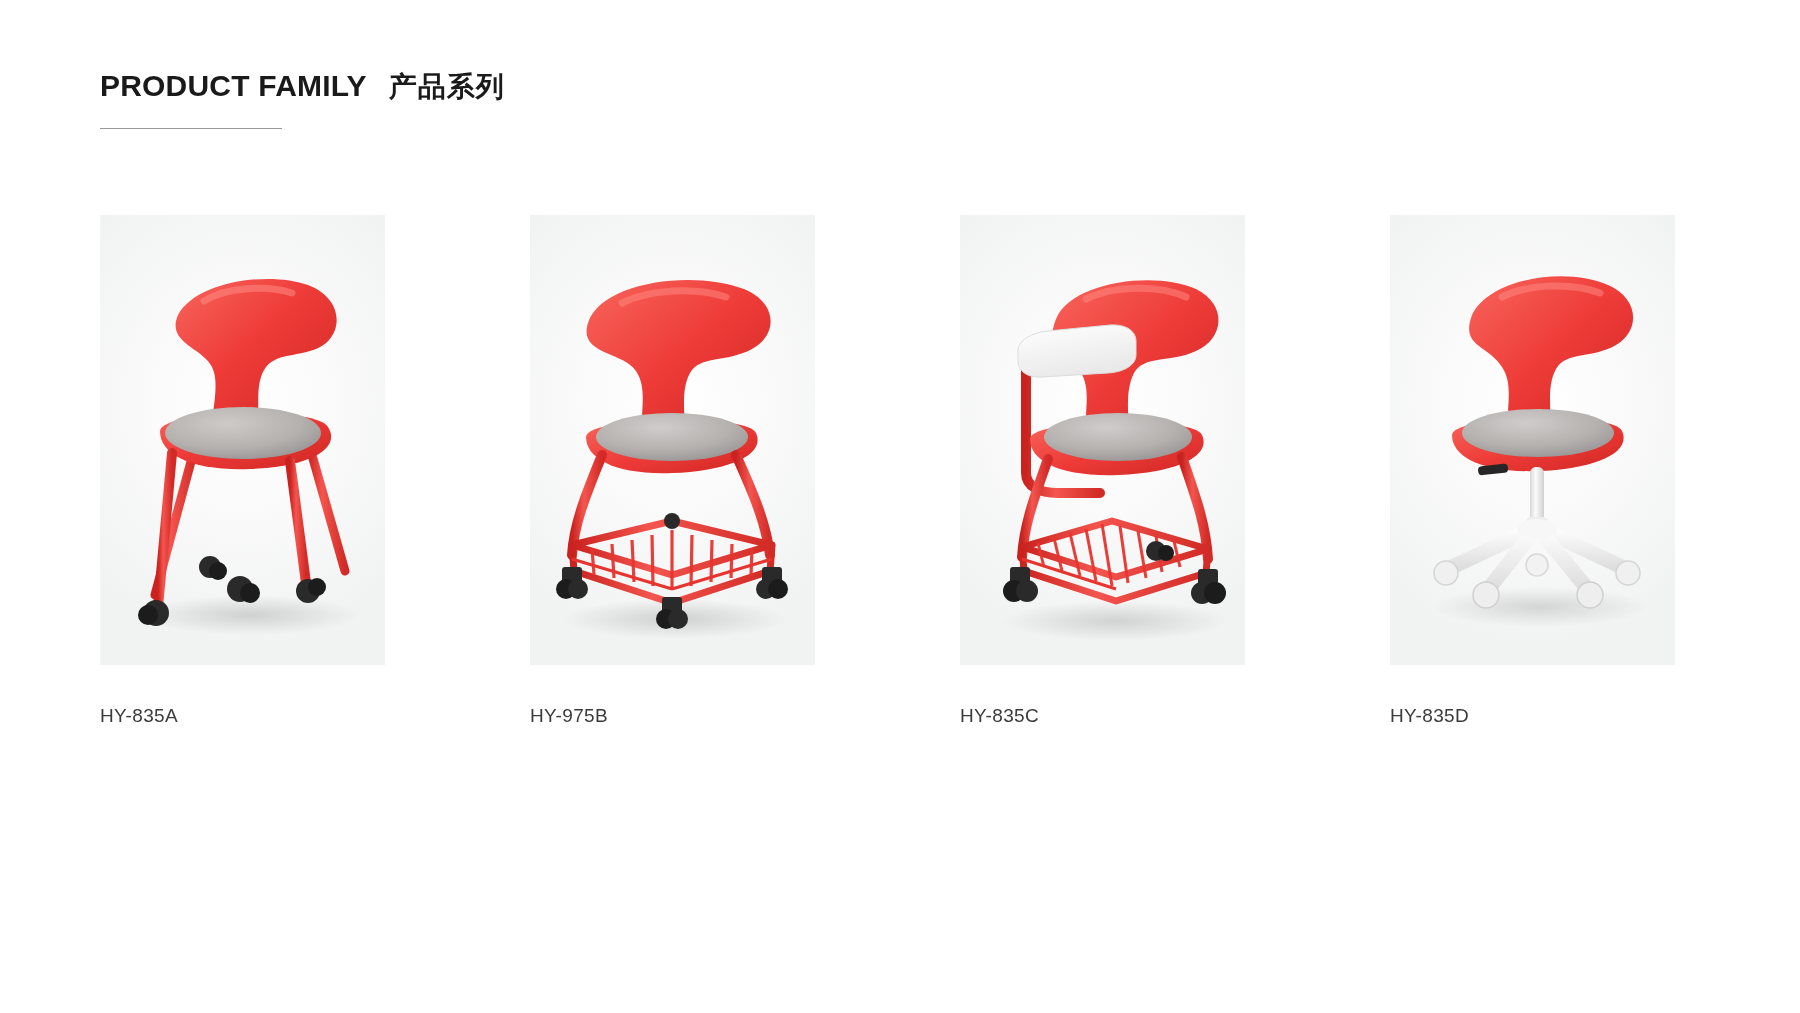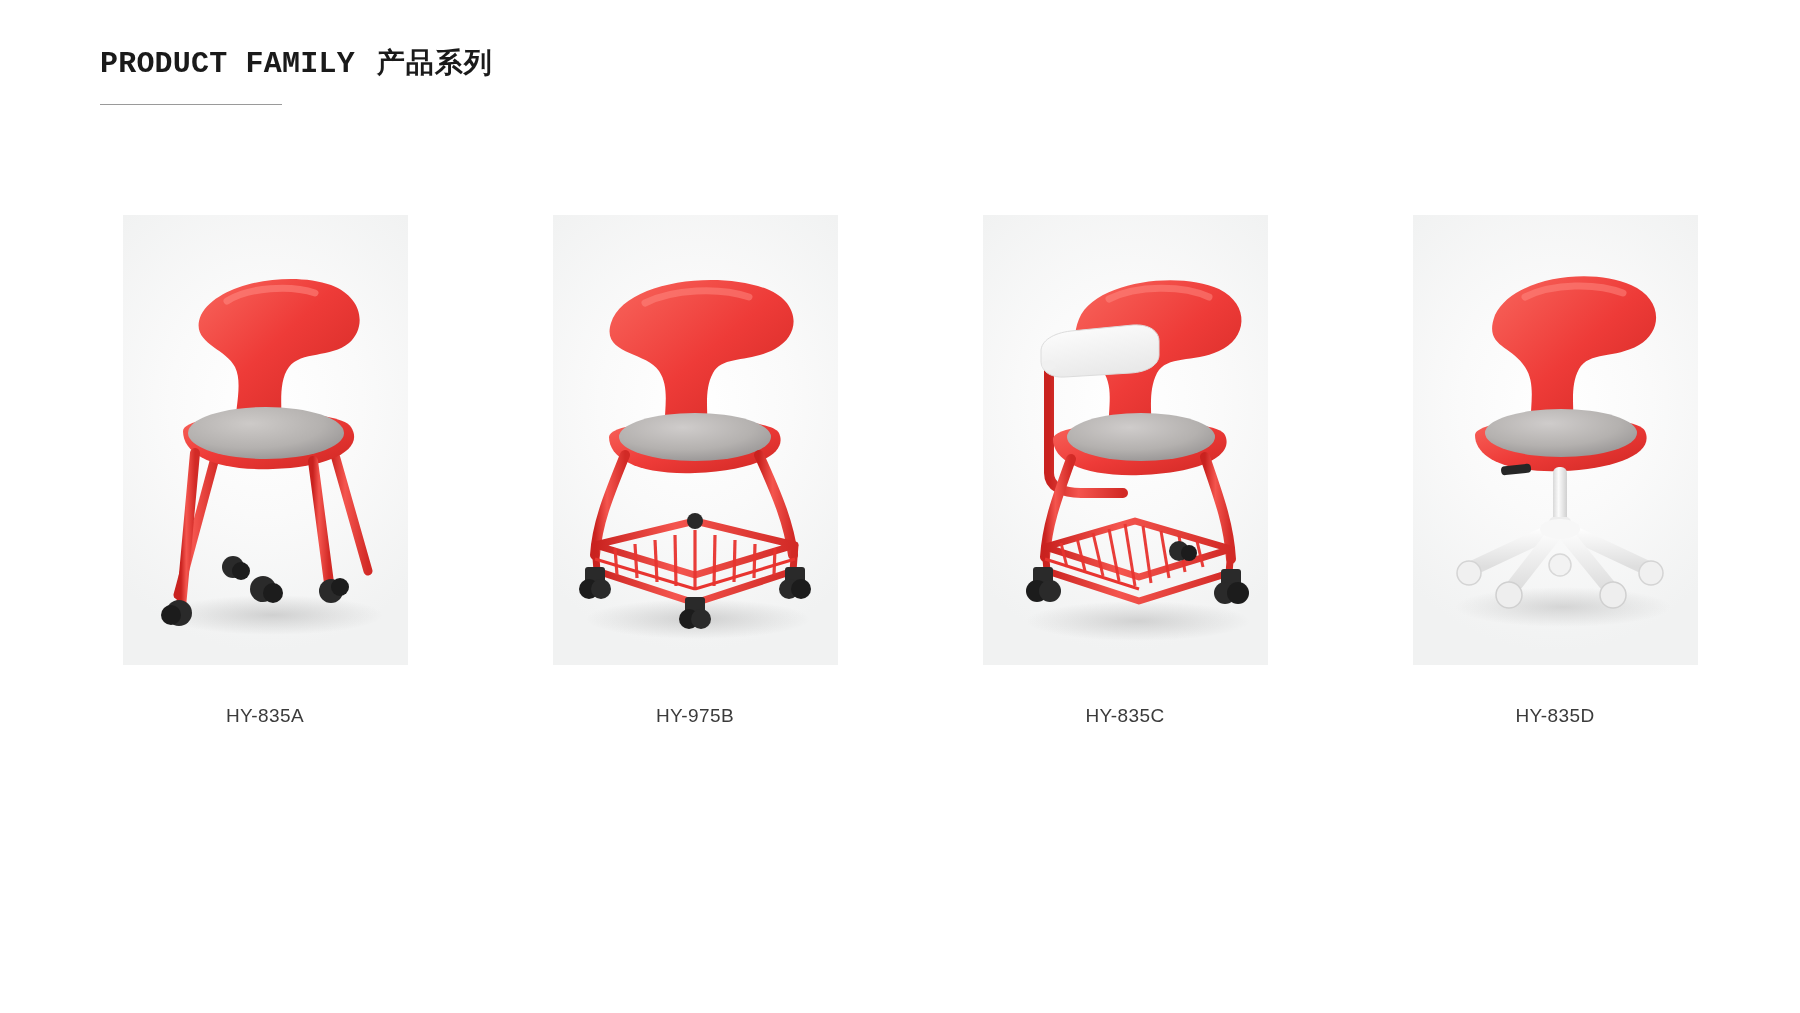--- a/index.html
+++ b/index.html
@@ -14,39 +14,39 @@
     overflow: hidden;
     position: relative;
   }
 
   
   .page-header {
     position: absolute;
     left: 100px;
     top: 44px;
     width: 900px;
-    font-family: Liberation Mono, monospace;
   }
   .title-row {
     display: flex;
     align-items: baseline;
     white-space: nowrap;
   }
   .title-en {
     font-size: 30px;
     font-weight: bold;
     color: #1a1a1a;
     letter-spacing: 0.2px;
   }
   .title-cn {
     font-size: 28px;
     font-weight: bold;
     color: #1a1a1a;
     margin-left: 22px;
     letter-spacing: 1px;
+    margin-top: 24px;
   }
   .title-rule {
     margin-top: 22px;
     width: 182px;
     height: 1px;
     background: #9a9a9a;
   }
 
   
   .product-grid {
@@ -54,21 +54,21 @@
     left: 100px;
     top: 215px;
     width: 1620px;
     display: flex;
     justify-content: space-between;
   }
   .product-cell {
     width: 330px;
     display: flex;
     flex-direction: column;
-    align-items: center;
+    align-items: flex-start;
   }
   .photo-tile {
     width: 285px;
     height: 450px;
     background:
       radial-gradient(ellipse 75% 55% at 50% 42%, #ffffff 0%, #fafafa 45%, #f1f2f2 100%);
     position: relative;
     overflow: hidden;
   }
   .photo-tile svg {

